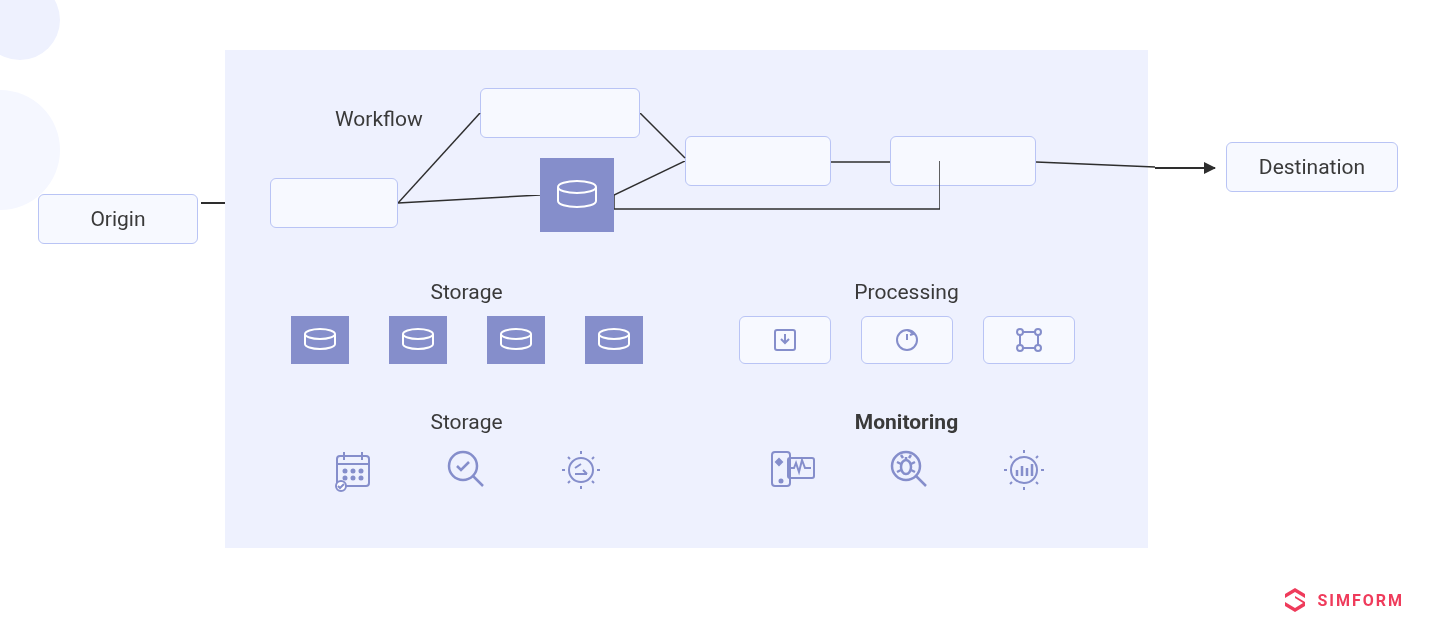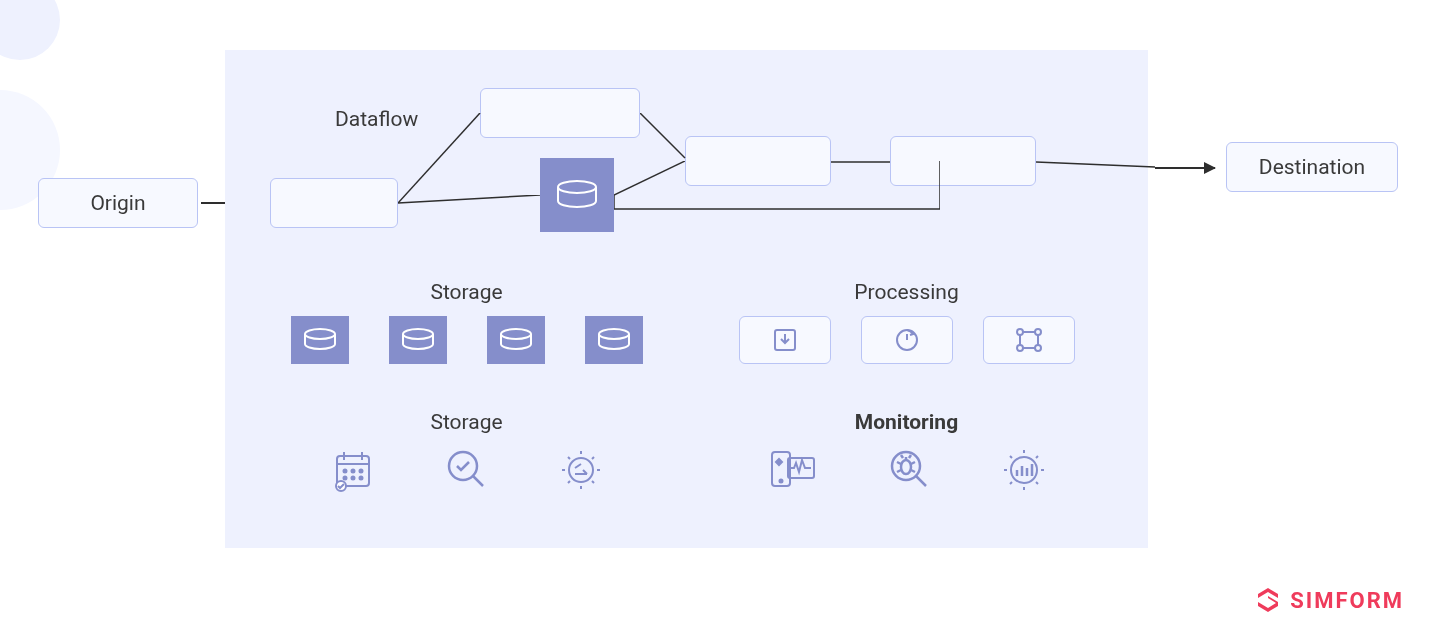--- a/index.html
+++ b/index.html
@@ -104,46 +104,46 @@
   .connector { position: absolute; stroke: #2e2e2e; stroke-width: 1.5; fill: none; }
   .logo {
     position: absolute;
     right: 30px;
     bottom: 20px;
     display: flex;
     align-items: center;
     gap: 8px;
     color: #ef3b5b;
     font-weight: 700;
-    font-size: 22px;
+    font-size: 16px;
     letter-spacing: 2px;
   }
 </style>
 </head>
 <body>
 
 <div class="bg-blob-1"></div>
 <div class="bg-blob-2"></div>
 
 <div class="canvas">
 
-  <div class="endpoint" style="left:38px; top:178px; width:160px;">
+  <div class="endpoint" style="left:38px; top:194px; width:160px;">
     <span>Origin</span>
   </div>
   <div class="arrow" style="left:201px; top:202px; width:54px;"></div>
 
   <div class="endpoint" style="left:1226px; top:142px; width:172px;">
     <span>Destination</span>
   </div>
   <div class="arrow" style="left:1155px; top:167px; width:60px;"></div>
 
   <div class="main-block" style="left:225px; top:50px; width:923px; height:498px;">
 
     <div class="main-block" style="left:30px; top:22px; width:863px; height:190px; background:#eef1fe;">
-      <div class="section-title" style="position:absolute; left:80px; top:35px;">Dataflow</div>
+      <div class="section-title" style="position:absolute; left:80px; top:35px;">Workflow</div>
     </div>
 
     <div class="sub-block" style="left:30px; top:222px; width:423px; height:118px;">
       <div class="section-title" style="padding-top:8px;">Storage</div>
       <div class="storage-row">
         <div class="storage-disk">
           <svg width="34" height="24" class="disk-svg">
               <ellipse cx="17" cy="6" rx="15" ry="5"></ellipse>
               <path d="M2 6 v10 a15 5 0 0 0 30 0 V6"></path>
             </svg>

